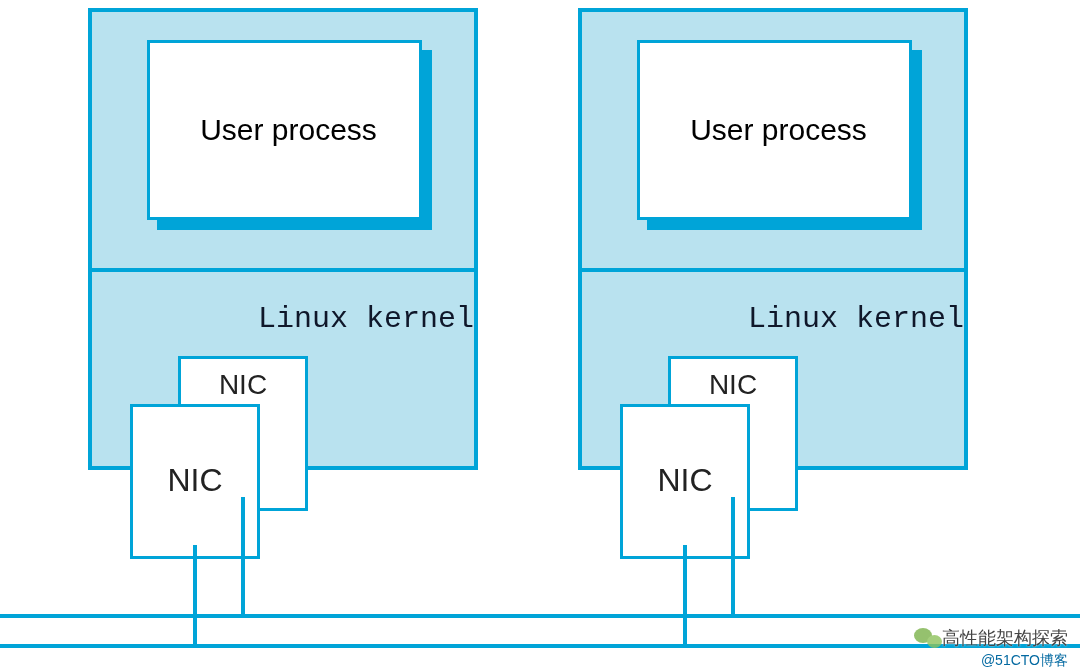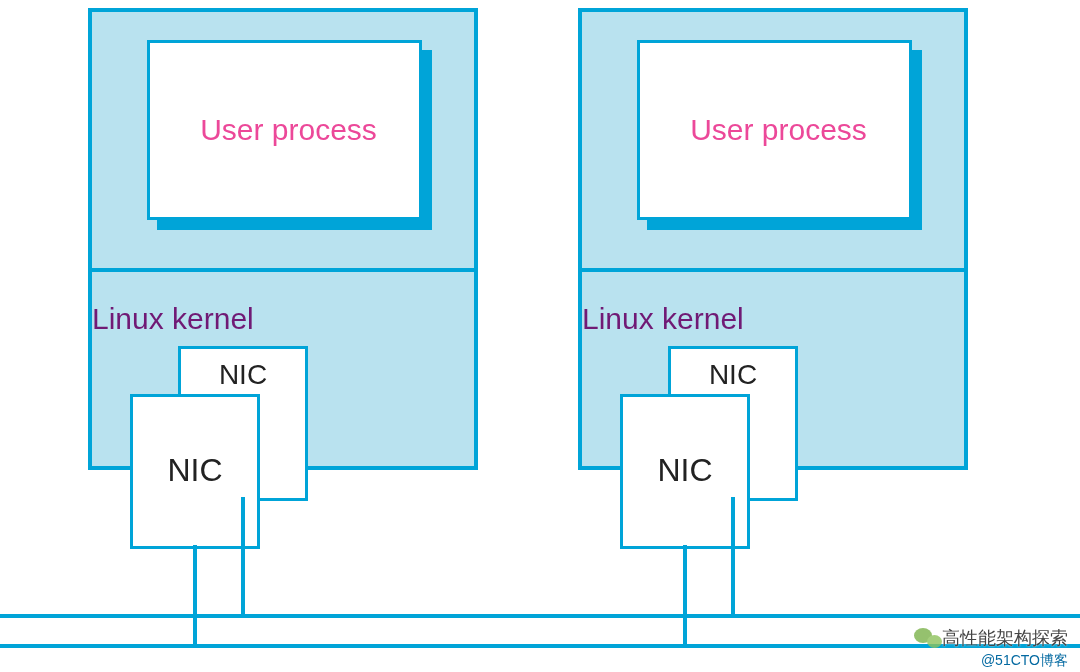--- a/index.html
+++ b/index.html
@@ -55,47 +55,48 @@
     height: 100%;
     background: #ffffff;
     border: 3px solid #00a4d8;
     box-sizing: border-box;
     display: flex;
     align-items: center;
     justify-content: center;
   }
   .up-box span {
     font-size: 30px;
-    color: #ec4899;
+    color: #000000;
     margin-left: 8px;
   }
 
   
   .divider {
     position: absolute;
     left: 0;
     right: 0;
     top: 256px;
     height: 4px;
     background: #00a4d8;
   }
   .kernel-label {
     position: absolute;
     left: 0;
     right: 0;
     top: 290px;
-    text-align: left;
+    text-align: right;
     font-size: 30px;
-    color: #701a75;
+    color: #0f172a;
+    font-family: Liberation Mono, monospace;
   }
 
   
   .nic-wrap {
     position: absolute;
-    top: 346px;   
+    top: 356px;   
     width: 200px;
     height: 195px;
     text-align: center;
   }
   .nic-wrap.left  { left: 130px; }
   .nic-wrap.right { left: 620px; }
 
   .nic {
     position: absolute;
     width: 130px;

